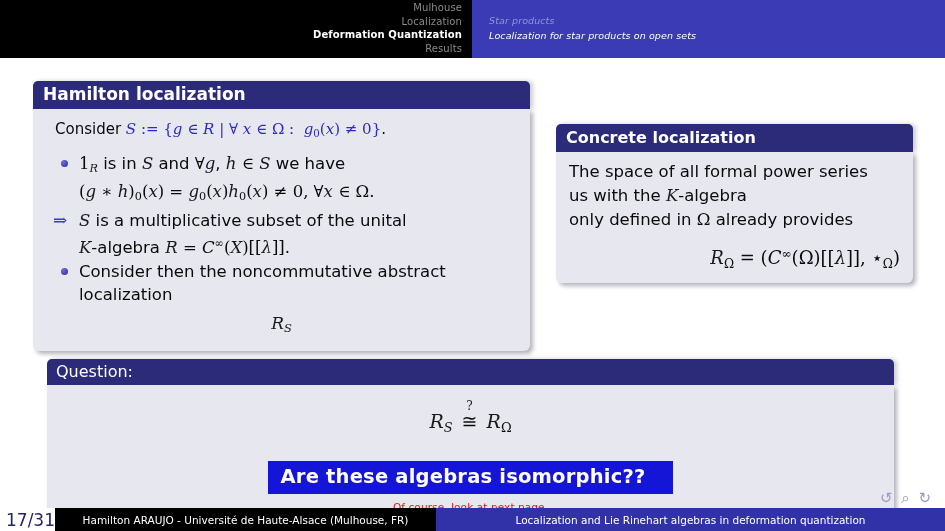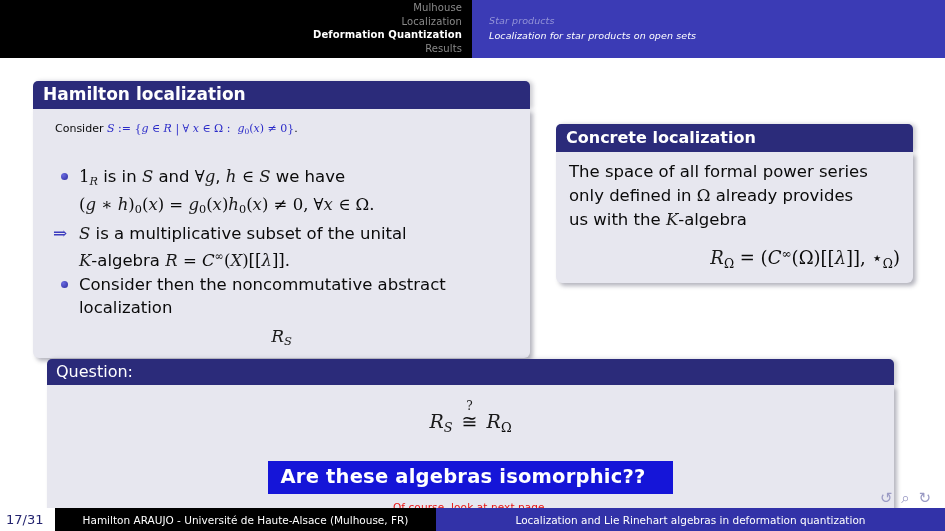--- a/index.html
+++ b/index.html
@@ -35,21 +35,21 @@
     border-radius:0 0 6px 6px;
     padding:7px 12px 10px 12px;
     box-sizing:border-box;
     box-shadow:3px 3px 4px rgba(90,90,110,.45);
   }
   .block-title{box-shadow:3px 0 4px rgba(90,90,110,.30);}
 
   
   #abstract-block{left:33px;top:81px;width:497px;}
   #abstract-block .block-body{min-height:242px;}
-  .consider-line{font-size:11px;line-height:24px;margin:1px 0 21px 10px;}
+  .consider-line{font-size:15px;line-height:24px;margin:1px 0 6px 10px;}
   .mathblue{color:#2b2bc8;font-family:"DejaVu Serif","Liberation Serif",serif;font-style:italic;}
   .mathup{font-family:"DejaVu Serif","Liberation Serif",serif;font-style:normal;}
   .mi{font-family:"DejaVu Serif","Liberation Serif",serif;font-style:italic;color:#1a1a1a;}
   .sub{font-size:.68em;vertical-align:-.28em;}
   .sup{font-size:.68em;vertical-align:.5em;}
   ul.bl{list-style:none;margin:3px 0 0 0;padding:0;}
   ul.bl li{position:relative;padding-left:34px;font-size:16.5px;line-height:23px;margin-bottom:1px;}
   ul.bl li .bullet{position:absolute;left:16px;top:8px;width:7px;height:7px;border-radius:50%;
      background:radial-gradient(circle at 32% 30%,#6a6ae0,#2b2b9e);}
   .imp-row{position:relative;padding-left:34px;font-size:16.5px;line-height:23px;}
@@ -74,21 +74,21 @@
     display:inline-block;background:#1515d8;color:#ffffff;
     font-size:19.5px;font-weight:bold;padding:4px 28px 6px 13px;margin-top:20px;letter-spacing:.2px;
   }
   .redline{color:#e81414;font-size:10.5px;margin-top:7px;letter-spacing:.1px;}
 
   
   .navsym{position:absolute;right:12px;top:489px;font-size:15px;color:#9a9ac4;letter-spacing:2px;}
 
   
   .footer{position:absolute;left:0;bottom:0;width:945px;height:23px;display:flex;align-items:stretch;}
-  .ft-page{width:55px;background:#ffffff;color:#23236e;font-size:13px;display:flex;align-items:center;
+  .ft-page{width:55px;background:#ffffff;color:#23236e;font-size:17px;display:flex;align-items:center;
      justify-content:flex-start;padding-left:6px;box-sizing:border-box;}
   .ft-author{width:381px;background:#000000;color:#ffffff;font-size:10.5px;display:flex;align-items:center;
      justify-content:center;box-sizing:border-box;}
   .ft-title{flex:1;background:#3232a8;color:#ffffff;font-size:10.5px;display:flex;align-items:center;
      justify-content:center;box-sizing:border-box;}
 </style>
 </head>
 <body>
 
 <div class="header">
@@ -138,22 +138,22 @@
     <div class="centered-math">
       <span class="mi">R</span><span class="mi sub">S</span>
     </div>
   </div>
 </div>
 
 <div class="block" id="concrete-block">
   <div class="block-title">Concrete localization</div>
   <div class="block-body">
     <div class="clb-text">The space of all formal power series</div>
+    <div class="clb-text">us with the <span class="mi">K</span>-algebra</div>
     <div class="clb-text">only defined in <span class="mathup">Ω</span> already provides</div>
-    <div class="clb-text">us with the <span class="mi">K</span>-algebra</div>
     <div class="centered-math" style="margin-top:15px;font-size:18px;text-align:right;">
       <span class="mi">R</span><span class="mathup sub">Ω</span> <span class="mathup">=</span> <span class="mathup">(</span><span class="mathup" style="font-style:italic;">C</span><span class="mathup sup">∞</span><span class="mathup">(Ω)[[</span><span class="mi">λ</span><span class="mathup">]]</span><span class="mathup">,&nbsp;⋆</span><span class="mathup sub">Ω</span><span class="mathup">)</span>
     </div>
   </div>
 </div>
 
 <div class="block" id="question-block">
   <div class="block-title plain">Question:</div>
   <div class="block-body">
     <div class="qmath">

